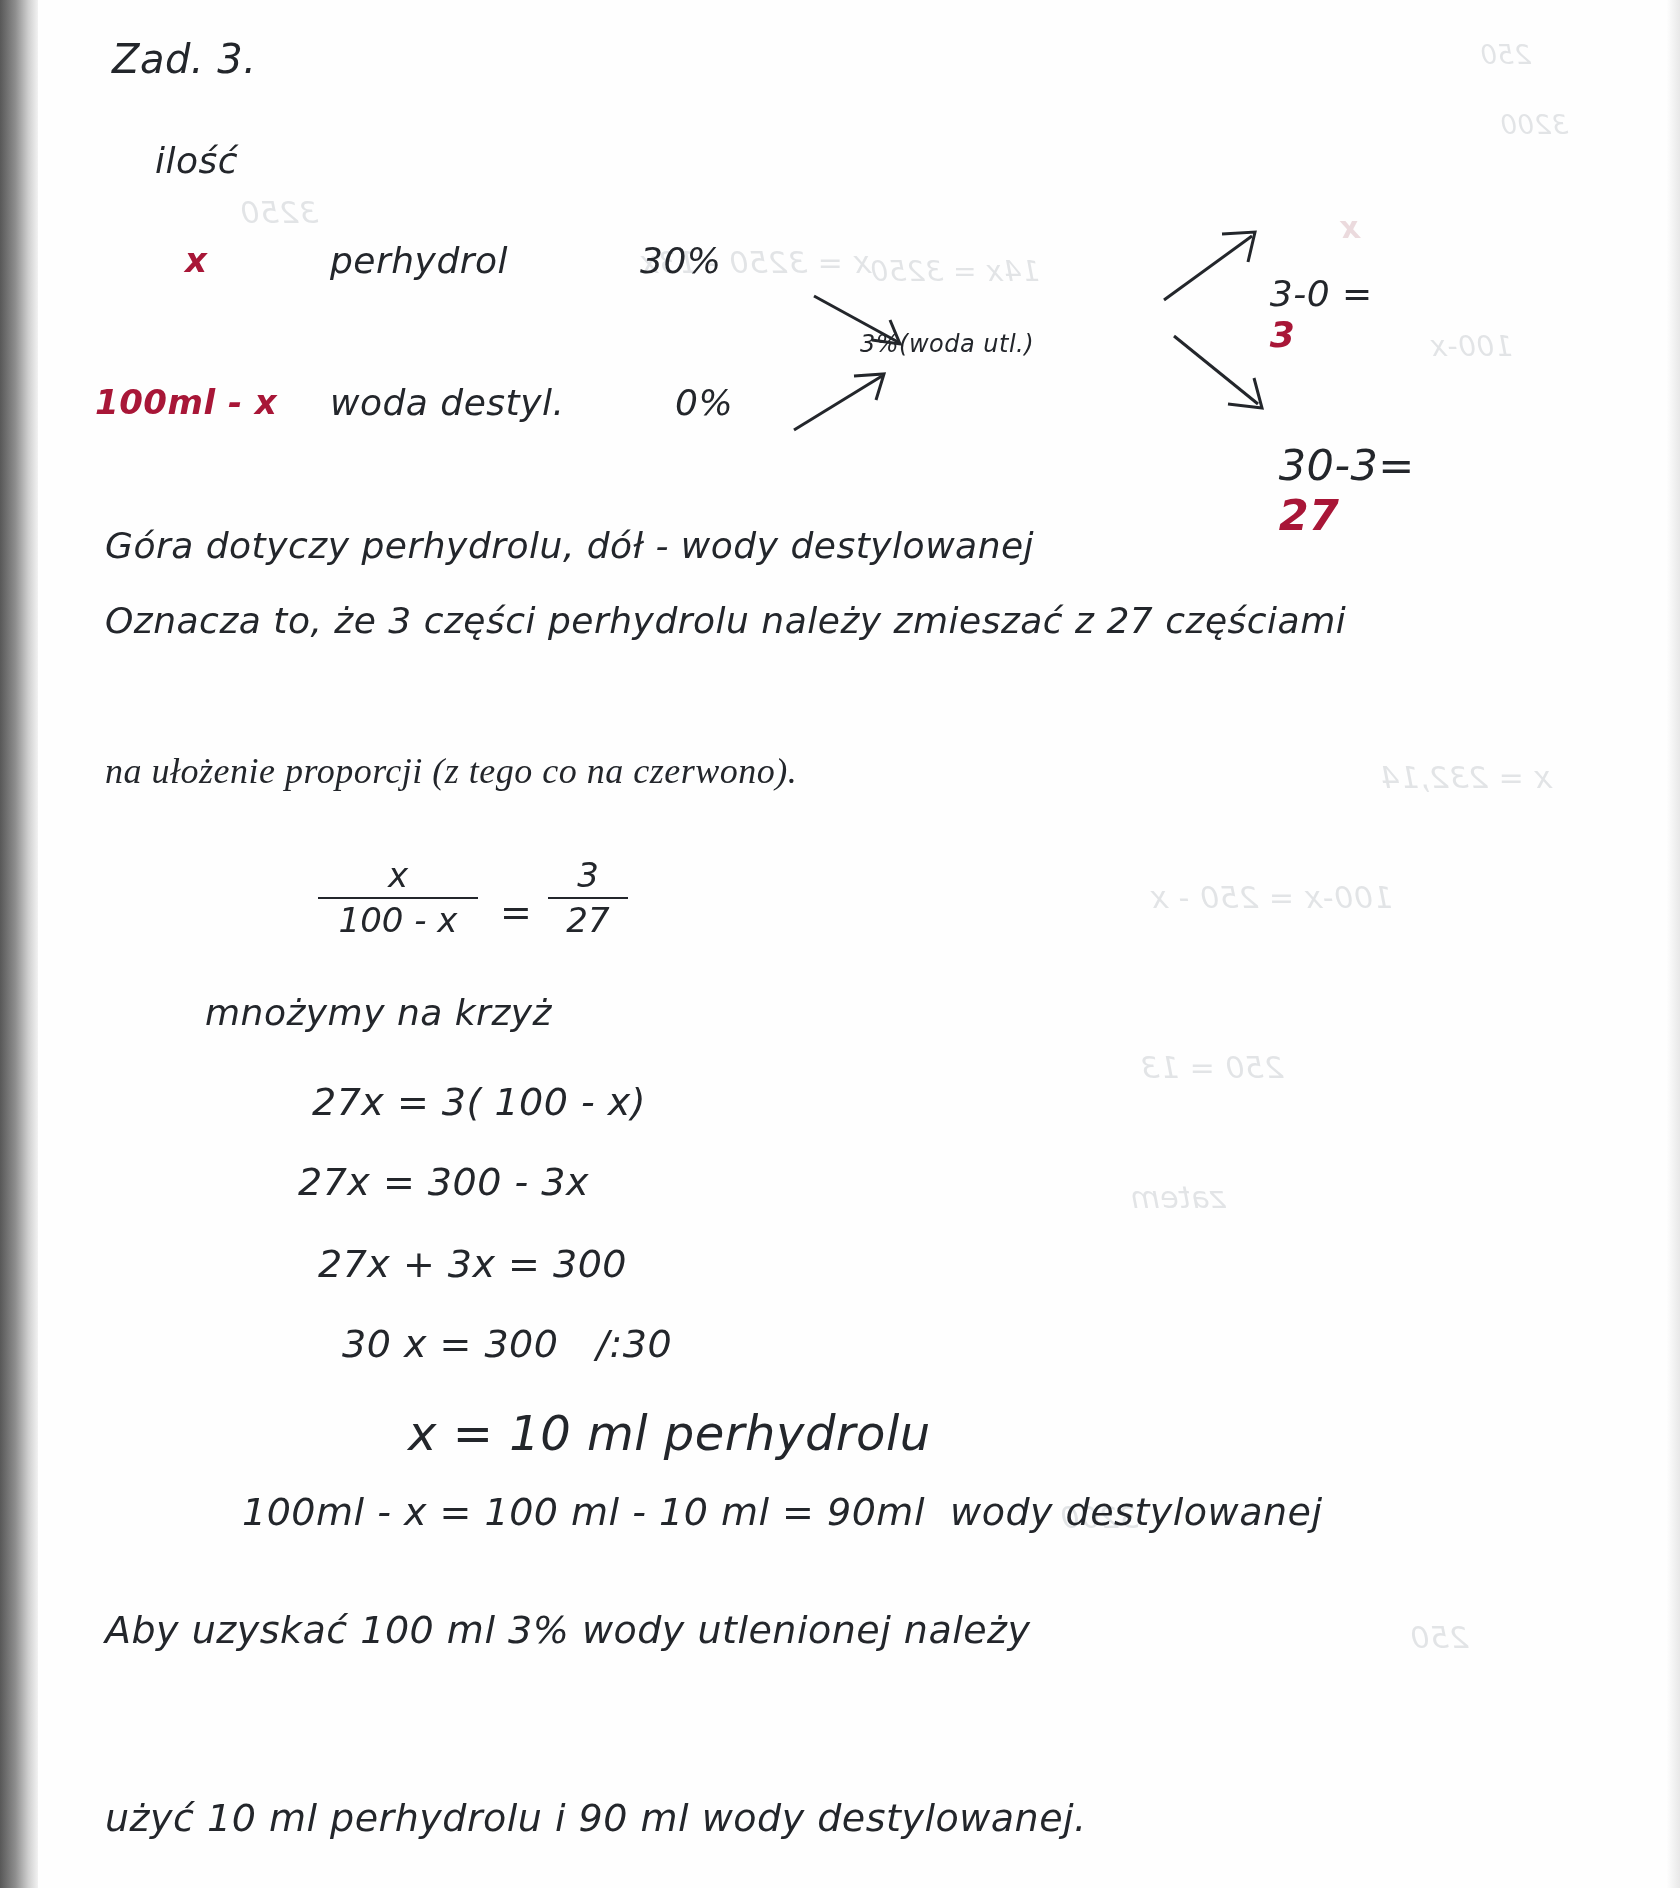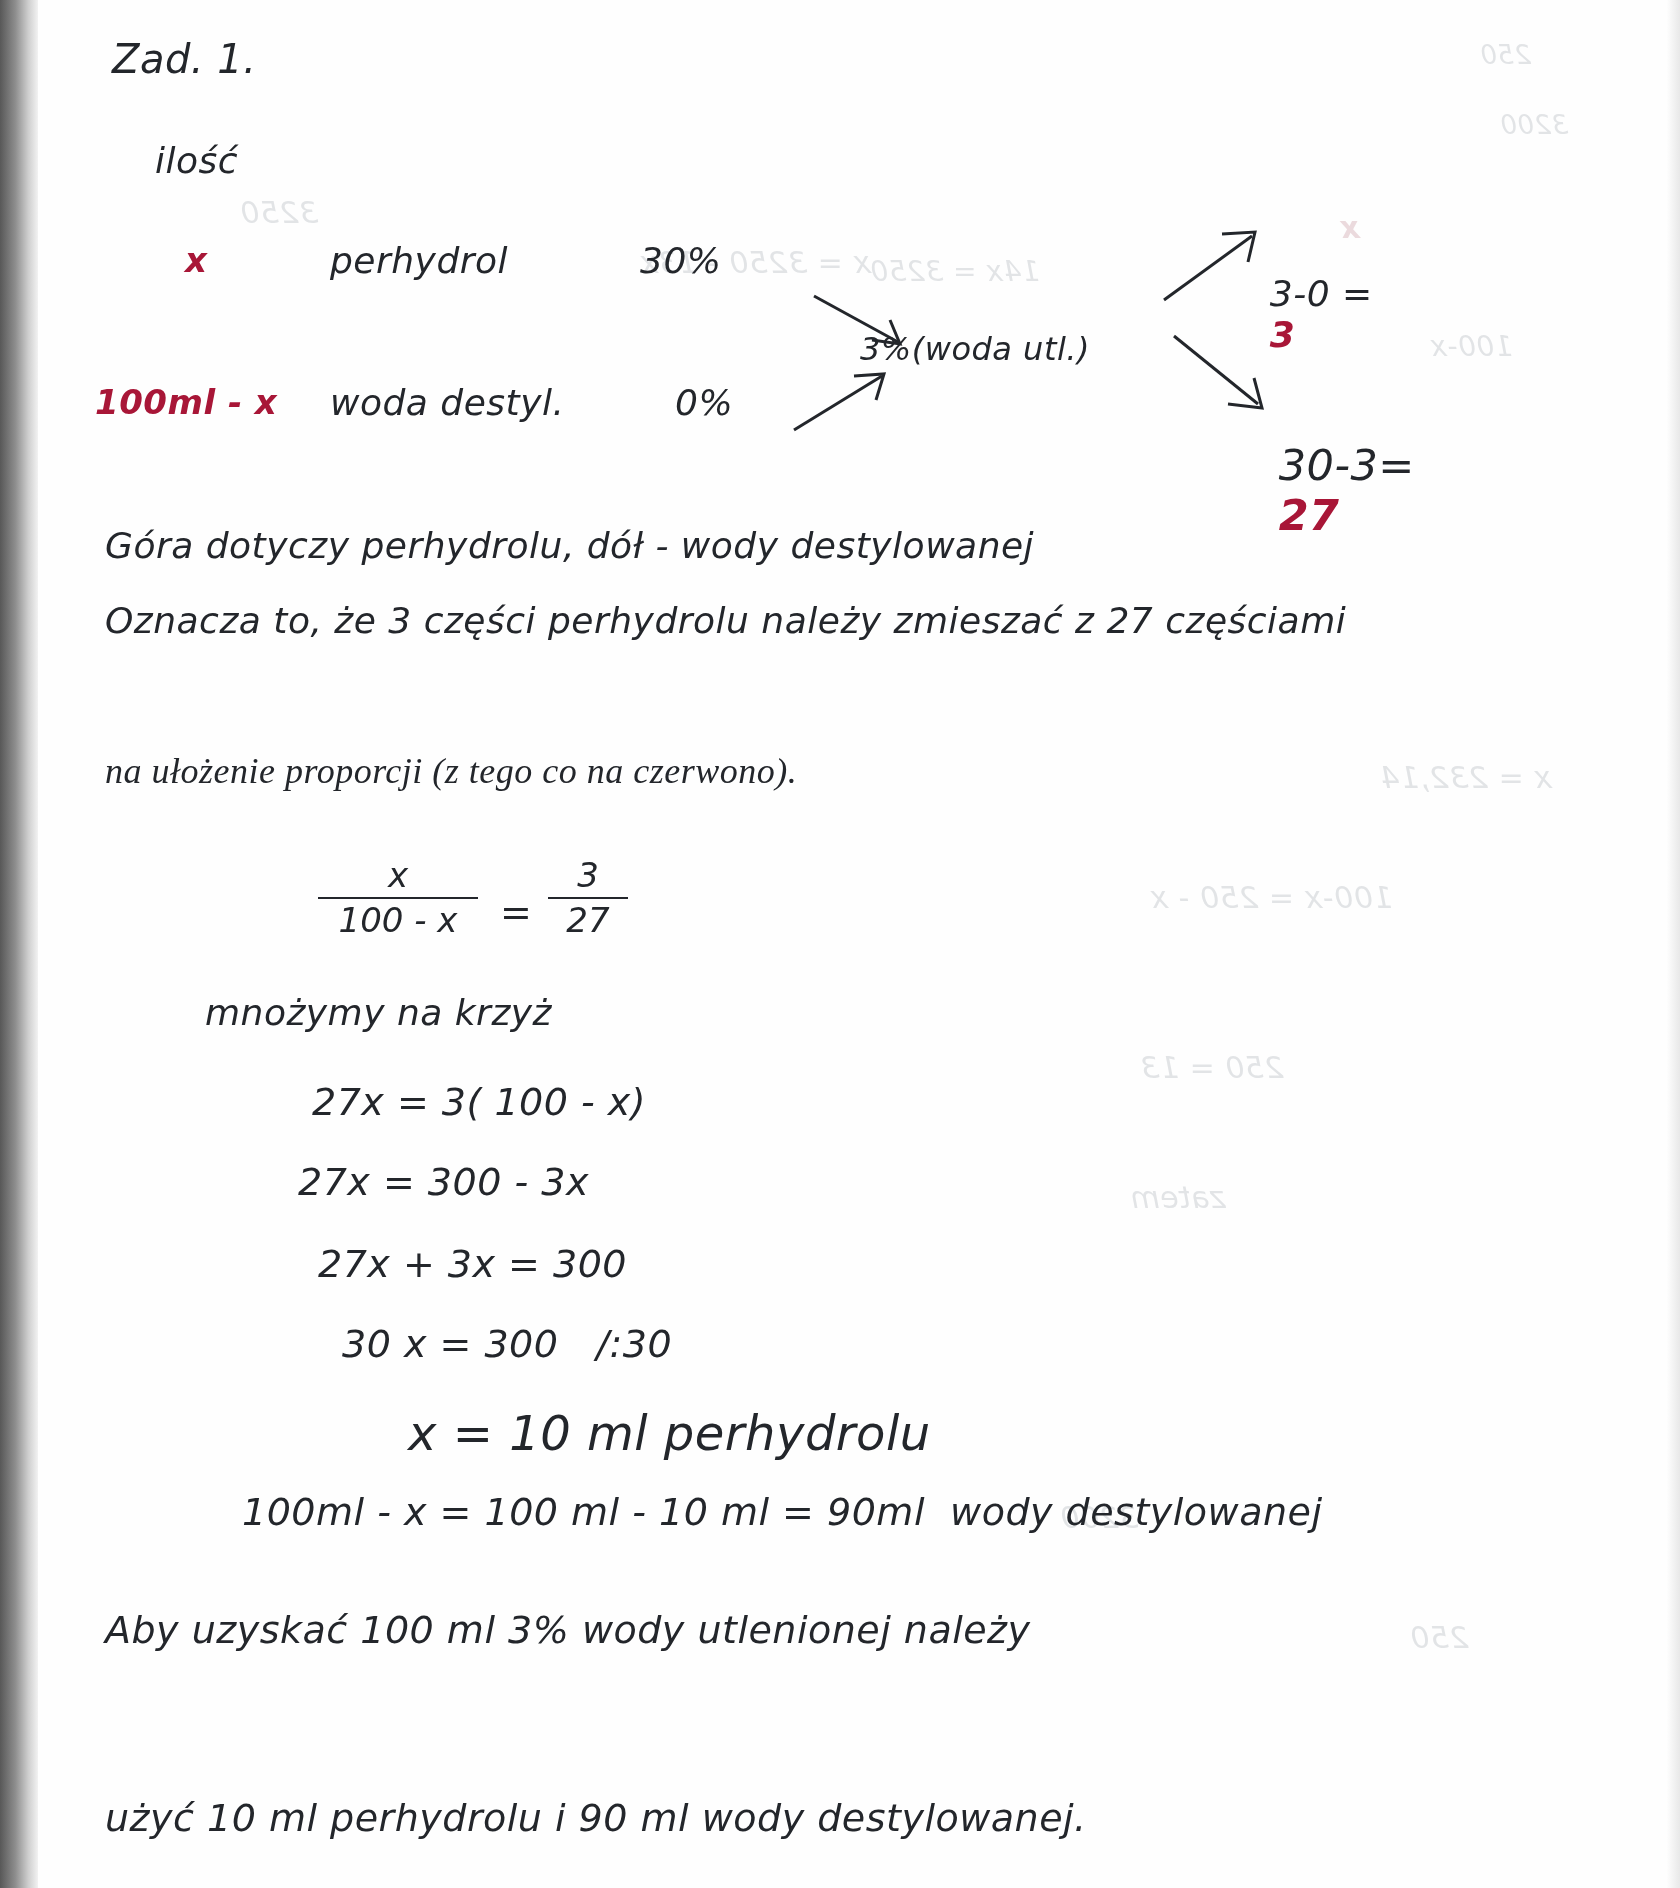--- a/index.html
+++ b/index.html
@@ -96,37 +96,37 @@
   <div class="ghost" style="left:240px; top:195px; font-size:30px;">3250</div>
   <div class="ghost" style="left:640px; top:245px; font-size:30px;">x = 3250 - 13x</div>
   <div class="ghost" style="left:870px; top:255px; font-size:28px;">14x = 3250</div>
   <div class="ghost" style="left:1380px; top:760px; font-size:30px;">x = 232,14</div>
   <div class="ghost" style="left:1150px; top:880px; font-size:30px;">100-x = 250 - x</div>
   <div class="ghost" style="left:1140px; top:1050px; font-size:30px;">250 = 13</div>
   <div class="ghost" style="left:1130px; top:1180px; font-size:30px;">zatem</div>
   <div class="ghost" style="left:1060px; top:1500px; font-size:30px;">3200</div>
   <div class="ghost" style="left:1410px; top:1620px; font-size:30px;">250</div>
 
-  <div class="hw" style="left:112px; top:36px; font-size:40px;">Zad. 1.</div>
+  <div class="hw" style="left:112px; top:36px; font-size:40px;">Zad. 3.</div>
 
   <div class="hw" style="left:155px; top:140px; font-size:36px;">ilość</div>
 
   <div class="hw red" style="left:185px; top:240px; font-size:34px;">x</div>
 
   <div class="hw" style="left:330px; top:240px; font-size:36px;">perhydrol</div>
 
   <div class="hw" style="left:640px; top:240px; font-size:36px;">30%</div>
 
   <div class="hw red" style="left:95px; top:382px; font-size:34px;">100ml - x</div>
 
   <div class="hw" style="left:330px; top:382px; font-size:36px;text-align:right;">woda destyl.</div>
 
   <div class="hw" style="left:675px; top:382px; font-size:36px;">0%</div>
 
-  <div class="hw" style="left:860px; top:330px; font-size:32px;text-align:center;">3%(woda utl.)</div>
+  <div class="hw" style="left:860px; top:330px; font-size:24px;text-align:center;">3%(woda utl.)</div>
 
   <svg class="arrow" style="left:810px; top:290px;" width="110" height="70" viewBox="0 0 110 70">
     <line x1="4" y1="6" x2="88" y2="52" stroke="#23262b" stroke-width="3"></line>
     <polyline points="62,50 90,54 80,30" fill="none" stroke="#23262b" stroke-width="3"></polyline>
   </svg>
 
   <svg class="arrow" style="left:790px; top:368px;" width="110" height="70" viewBox="0 0 110 70">
     <line x1="4" y1="62" x2="92" y2="8" stroke="#23262b" stroke-width="3"></line>
     <polyline points="64,8 94,6 86,32" fill="none" stroke="#23262b" stroke-width="3"></polyline>
   </svg>

